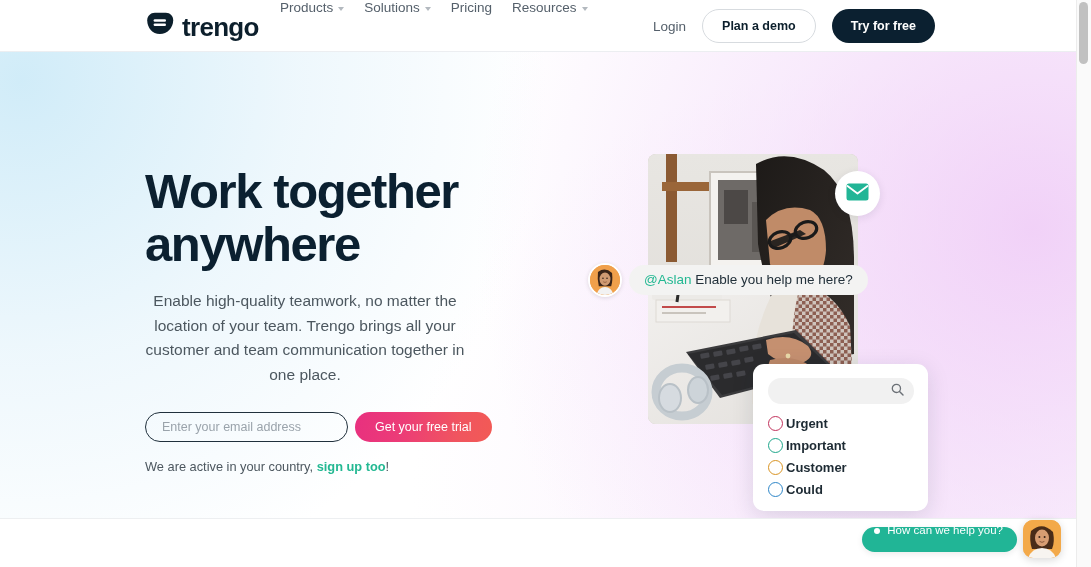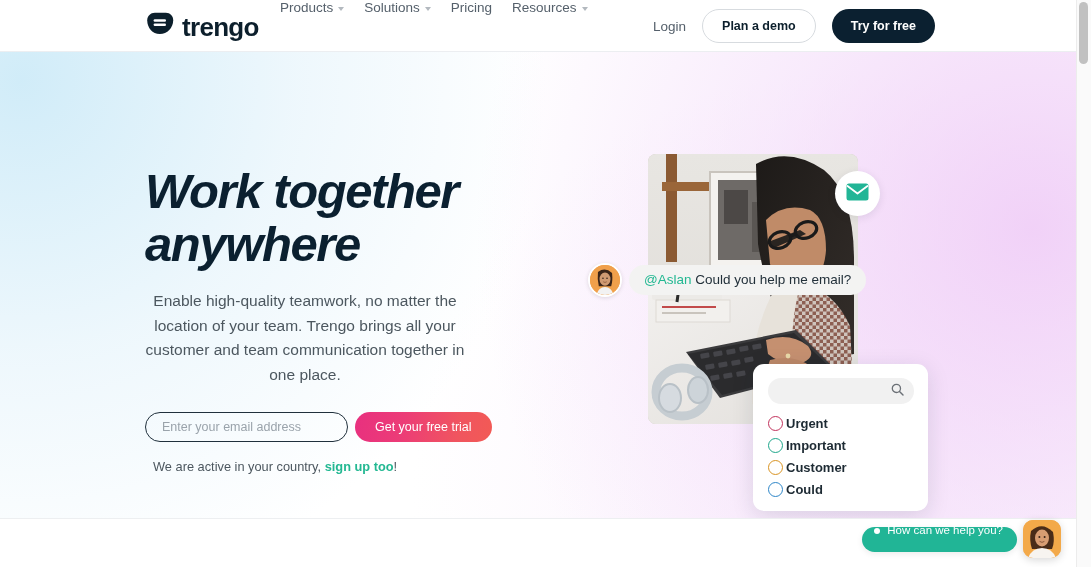--- a/index.html
+++ b/index.html
@@ -139,21 +139,20 @@
     top: 113px;
     width: 420px;
   }
   .hero-title {
     font-size: 49px;
     line-height: 1.08;
     font-weight: 700;
     color: #0b2030;
     letter-spacing: -1.4px;
     margin-bottom: 18px;
-    font-style: italic;
   }
   .hero-sub {
     font-size: 15.5px;
     line-height: 1.6;
     color: #4c575f;
     width: 320px;
     margin-bottom: 24px;
     text-align: center;
   }
 
@@ -187,21 +186,20 @@
     color: #ffffff;
     font-family: "Liberation Sans", sans-serif;
     background: linear-gradient(100deg, #e8307f 0%, #ec3c77 35%, #f0555f 75%, #f25a55 100%);
     cursor: pointer;
     white-space: nowrap;
   }
 
   .active-line {
     font-size: 12.8px;
     color: #4c575f;
-    margin-left: 8px;
   }
   .active-line a {
     color: #23b892;
     font-weight: 700;
     text-decoration: none;
     cursor: pointer;
   }
 
   
   .hero-visual {
@@ -537,21 +535,21 @@
             <rect width="34" height="34" fill="#f0a04b"></rect>
             <path d="M9 8 Q17 2 25 9 Q26 18 24 24 L10 24 Q8 16 9 8Z" fill="#3a2418"></path>
             <ellipse cx="17" cy="16" rx="6.2" ry="7.4" fill="#cf9a72"></ellipse>
             <circle cx="14.7" cy="15" r="0.9" fill="#2c1d14"></circle>
             <circle cx="19.3" cy="15" r="0.9" fill="#2c1d14"></circle>
             <path d="M15 19 q2 1.6 4 0" stroke="#8c5a3c" stroke-width="0.9" fill="none"></path>
             <path d="M7 34 Q10 25 17 25 Q24 25 27 34 Z" fill="#f2f2f2"></path>
           </svg>
         </div>
         <div class="chat-bubble">
-          <span class="chat-mention">@Aslan</span><span> Could you help me email?</span>
+          <span class="chat-mention">@Aslan</span><span> Enable you help me here?</span>
         </div>
       </div>
 
       <div class="labels-card">
         <div class="labels-search">
           <span>
             <svg width="13" height="13" viewBox="0 0 13 13" xmlns="http://www.w3.org/2000/svg">
               <circle cx="5.4" cy="5.4" r="4.1" fill="none" stroke="#6b7076" stroke-width="1.3"></circle>
               <line x1="8.5" y1="8.5" x2="12" y2="12" stroke="#6b7076" stroke-width="1.4" stroke-linecap="round"></line>
             </svg>

